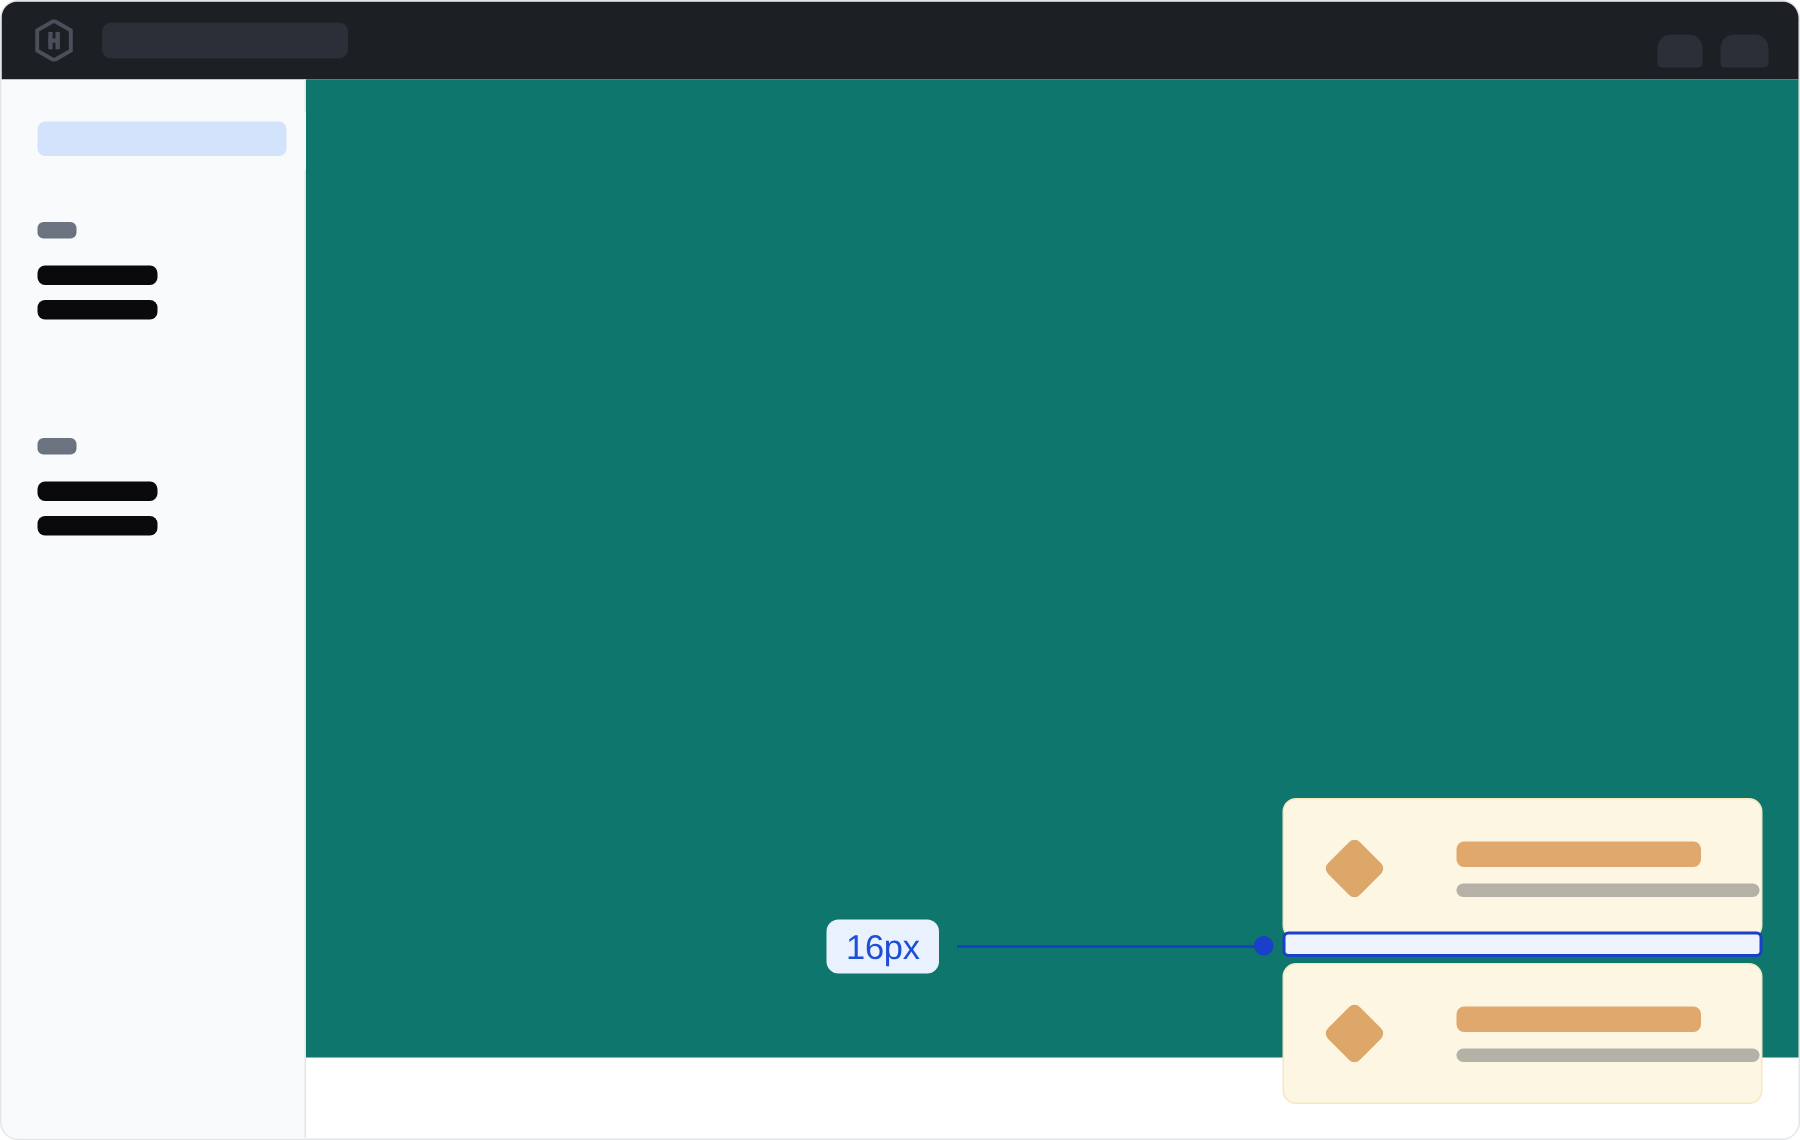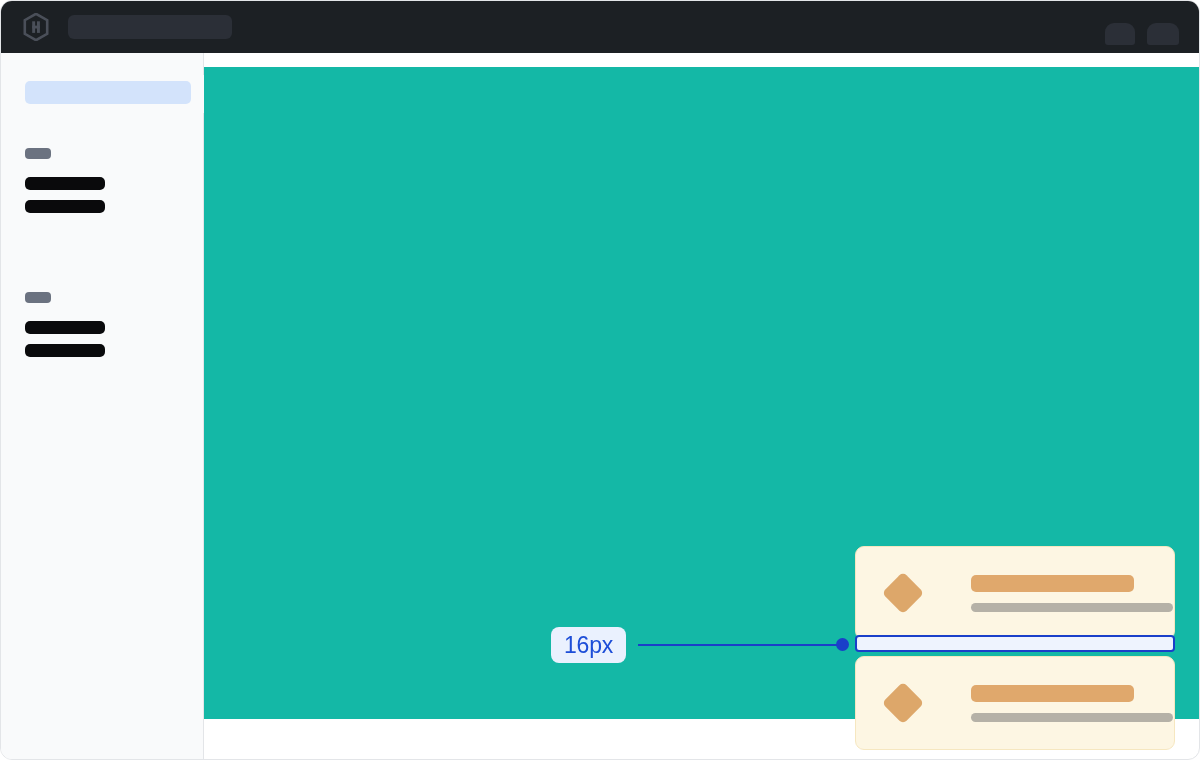--- a/index.html
+++ b/index.html
@@ -105,24 +105,24 @@
     height: 13px;
     background: #0a0a0c;
     border-radius: 5px;
   }
   .nav-item-bar.first { margin-top: 18px; }
   .nav-item-bar.second { margin-top: 10px; }
 
   
   .canvas {
     position: absolute;
-    left: 203px; top: 66px;
+    left: 203px; top: 52px;
     width: 997px;
     height: 652px;
-    background: #14b8a6;
+    background: #0f766e;
   }
 
   
   .card {
     position: absolute;
     left: 651px;
     width: 320px;
     height: 94px;
     background: #fdf6e3;
     border: 1px solid #f6e7c0;

